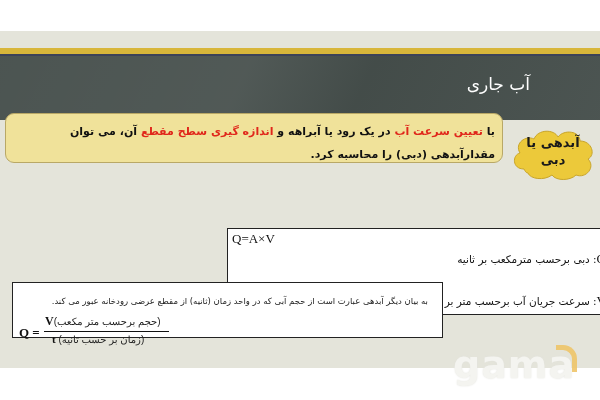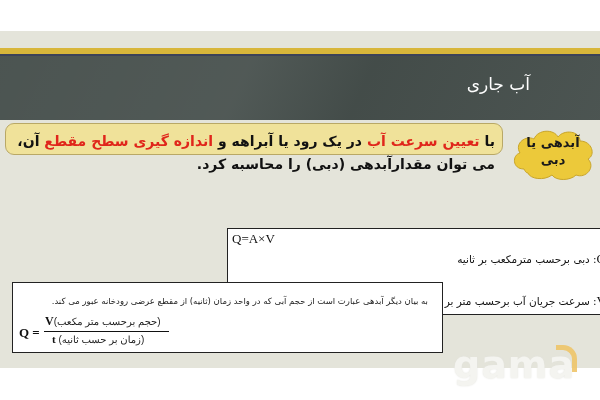--- a/index.html
+++ b/index.html
@@ -3,33 +3,33 @@
   <meta charset="utf-8">
   <style>
     html, body { margin: 0; padding: 0; }
     body { width: 600px; height: 400px; background: #ffffff; position: relative; overflow: hidden; font-family: "DejaVu Sans", sans-serif; }
     .slide { position: absolute; left: 0; top: 31px; width: 600px; height: 337px; background: #e4e4da; padding-left: 12px; }
     .stripe { position: absolute; left: 0; top: 17px; width: 600px; height: 6px; background: #d8b63a; }
     .header { position: absolute; left: 0; top: 23px; width: 600px; height: 66px; background: #464f4c;
       background-image: linear-gradient(115deg, rgba(255,255,255,0.03) 0%, rgba(255,255,255,0.06) 40%, rgba(0,0,0,0.04) 60%, rgba(255,255,255,0.03) 100%);
       border-top: 2px solid #3c4258; box-sizing: border-box; }
     .title { position: absolute; right: 70px; top: 18px; color: #ffffff; font-size: 17px; direction: rtl; }
-    .info-box { position: absolute; left: 5px; top: 92px; width: 498px; height: 32px; background: #f0e29a;
+    .info-box { position: absolute; left: 5px; top: 82px; width: 498px; height: 50px; background: #f0e29a;
       border: 1.5px solid #b9a866; border-radius: 9px; box-sizing: border-box; direction: rtl; text-align: right;
-      padding: 6px 7px 0 10px; font-size: 14px; font-weight: bold; line-height: 23px; color: #111; }
+      padding: 6px 7px 0 10px; font-size: 11px; font-weight: bold; line-height: 23px; color: #111; }
     .info-box .red { color: #e0261b; }
     .badge { position: absolute; left: 510px; top: 94px; width: 86px; height: 54px; }
     .badge svg { position: absolute; left: 0; top: 0; }
     .badge-text { position: absolute; left: 0; top: 9px; width: 86px; text-align: center; font-size: 13px; font-weight: bold;
       color: #1a1a1a; line-height: 17px; direction: rtl; }
     .fbox1 { position: absolute; left: 227px; top: 153px; width: 388px; height: 87px; background: #fff; border: 1px solid #222; box-sizing: border-box; margin-top: 44px; }
     .fbox1 .eq { position: absolute; left: 4px; top: 2px; font-family: "Liberation Serif", serif; font-size: 13px; color: #111; }
     .fbox1 .line { position: absolute; right: 8px; font-size: 10.5px; color: #111; direction: rtl; font-family: "DejaVu Sans", sans-serif; }
     .fbox1 .line .var { font-family: "Liberation Serif", serif; font-size: 13px; }
-    .fbox2 { position: absolute; left: 12px; top: 251px; width: 431px; height: 71px; background: #fff; border: 1px solid #222; box-sizing: border-box; }
+    .fbox2 { position: absolute; left: 12px; top: 251px; width: 431px; height: 56px; background: #fff; border: 1px solid #222; box-sizing: border-box; }
     .fbox2 .desc { position: absolute; right: 14px; top: 13px; font-size: 8.5px; color: #222; direction: rtl; }
     .frac { position: absolute; left: 6px; top: 31px; font-family: "Liberation Serif", serif; color: #111; }
     .frac .q { position: absolute; left: 0; top: 11px; font-size: 13px; font-weight: bold; white-space: nowrap; }
     .frac .num { position: absolute; left: 26px; top: 0; white-space: nowrap; font-size: 12px; font-weight: bold; }
     .frac .bar { position: absolute; left: 25px; top: 17px; width: 125px; height: 1px; background: #111; }
     .frac .den { position: absolute; left: 33px; top: 19px; white-space: nowrap; font-size: 11px; font-weight: bold; }
     .frac .small { font-family: Liberation Sans, sans-serif; font-size: 10px; font-weight: normal; color: #222; }
     .watermark { position: absolute; left: 453px; top: 343px; font-size: 38px; font-weight: bold; color: #f4f4f0; letter-spacing: 1px;
       text-shadow: 0 0 2px #e2e2dc; font-family: "DejaVu Sans", sans-serif; }
     .wm-arc { position: absolute; left: 556px; top: 345px; width: 16px; height: 22px; border-top: 5px solid #efc56a; border-right: 5px solid #efc56a; border-radius: 0 14px 0 0; opacity: 0.9; }

